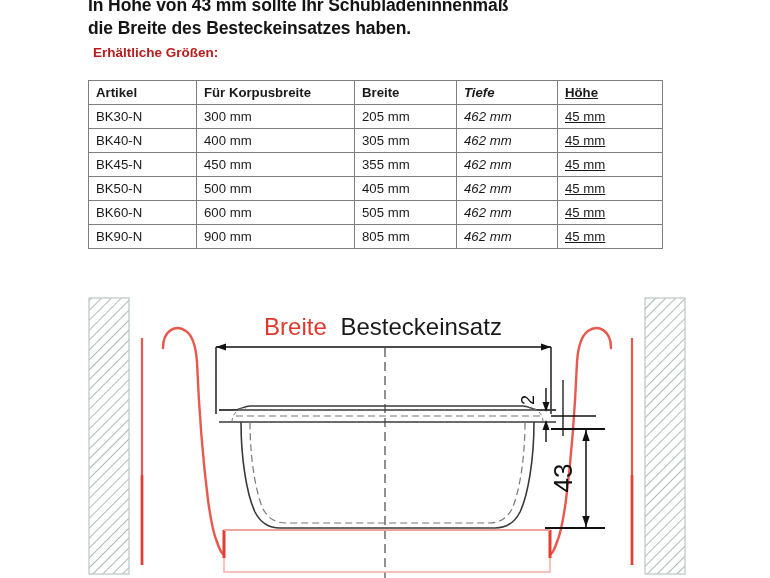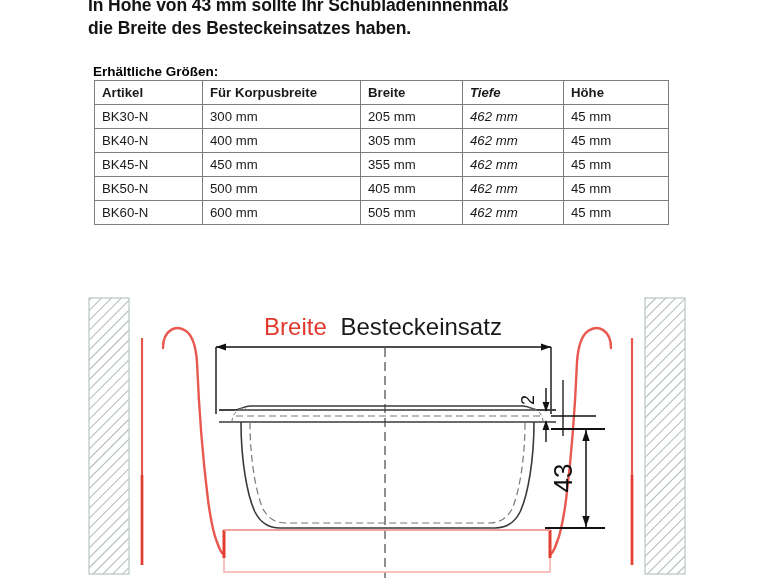--- a/index.html
+++ b/index.html
@@ -29,57 +29,56 @@
     line-height: 23px;
     letter-spacing: -0.1px;
     color: #141414;
     white-space: nowrap;
   }
 
   
   #subheading {
     position: absolute;
     left: 93px;
-    top: 64px;
+    top: 45px;
     font-size: 13.5px;
     font-weight: bold;
-    color: #000000;
+    color: #b91c1c;
   }
 
   
   #sizes-table {
     position: absolute;
     left: 88px;
     top: 80px;
     width: 534px;
     border-collapse: collapse;
     table-layout: fixed;
     background: #ffffff;
-    margin-left: 6px;
   }
   #sizes-table td, #sizes-table th {
     border: 1px solid #7d7d7d;
     padding: 2px 0 2px 7px;
     text-align: left;
     font-size: 13.2px;
     line-height: 19px;
     height: 19px;
     vertical-align: middle;
     color: #1a1a1a;
     overflow: hidden;
     white-space: nowrap;
   }
   #sizes-table th {
     font-weight: bold;
   }
   .col-artikel { width: 100px; }
   .col-korpus  { width: 150px; }
   .col-breite  { width: 94px; }
   .col-tiefe   { width: 93px; font-style: italic; }
-  .col-hoehe   { width: 97px; }
+  .col-hoehe   { width: 97px; text-decoration: underline; }
   .cell-accent { color: #e0382c; }
 
   
   #drawing {
     position: absolute;
     left: 0;
     top: 290px;
     width: 770px;
     height: 288px;
   }
@@ -141,20 +140,27 @@
         <td class="col-tiefe">462 mm</td>
         <td class="col-hoehe">45 mm</td>
       </tr>
       <tr>
         <td class="col-artikel">BK60-N</td>
         <td class="col-korpus">600 mm</td>
         <td class="col-breite cell-accent">505 mm</td>
         <td class="col-tiefe">462 mm</td>
         <td class="col-hoehe">45 mm</td>
       </tr>
+      <tr>
+        <td class="col-artikel">BK90-N</td>
+        <td class="col-korpus">900 mm</td>
+        <td class="col-breite cell-accent">805 mm</td>
+        <td class="col-tiefe">462 mm</td>
+        <td class="col-hoehe">45 mm</td>
+      </tr>
     </tbody>
 </table>
 
 <div id="drawing">
 <svg width="770" height="288" viewBox="0 0 770 288" xmlns="http://www.w3.org/2000/svg">
   <defs>
     <pattern id="hatch" width="7" height="7" patternTransform="rotate(45)" patternUnits="userSpaceOnUse">
       <line x1="0" y1="0" x2="0" y2="7" stroke="#9aa8a6" stroke-width="1.6"></line>
     </pattern>
   </defs>

